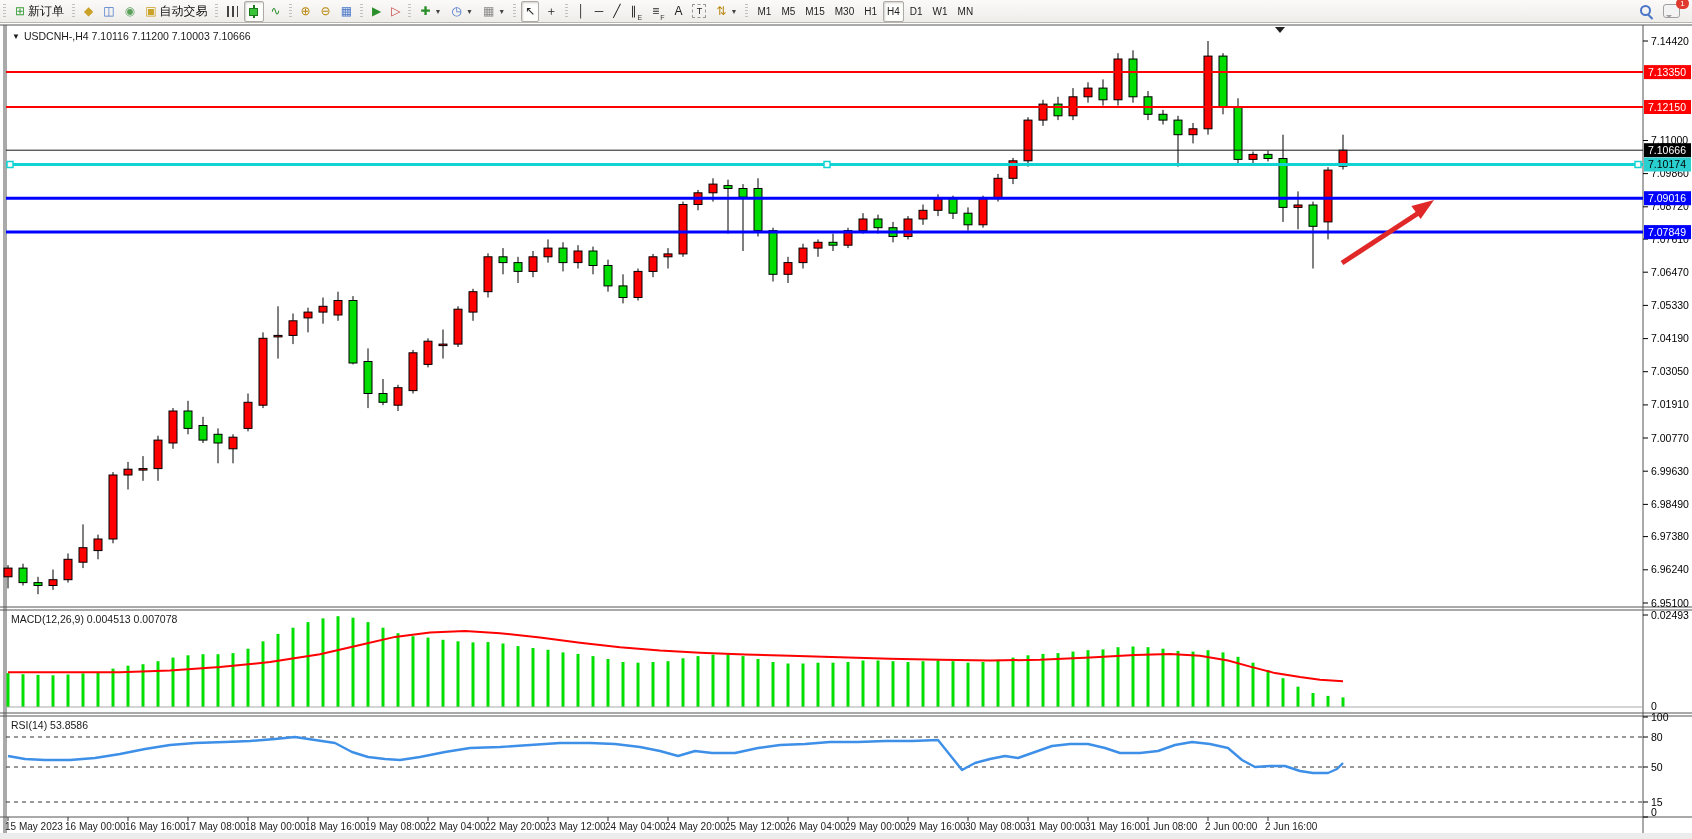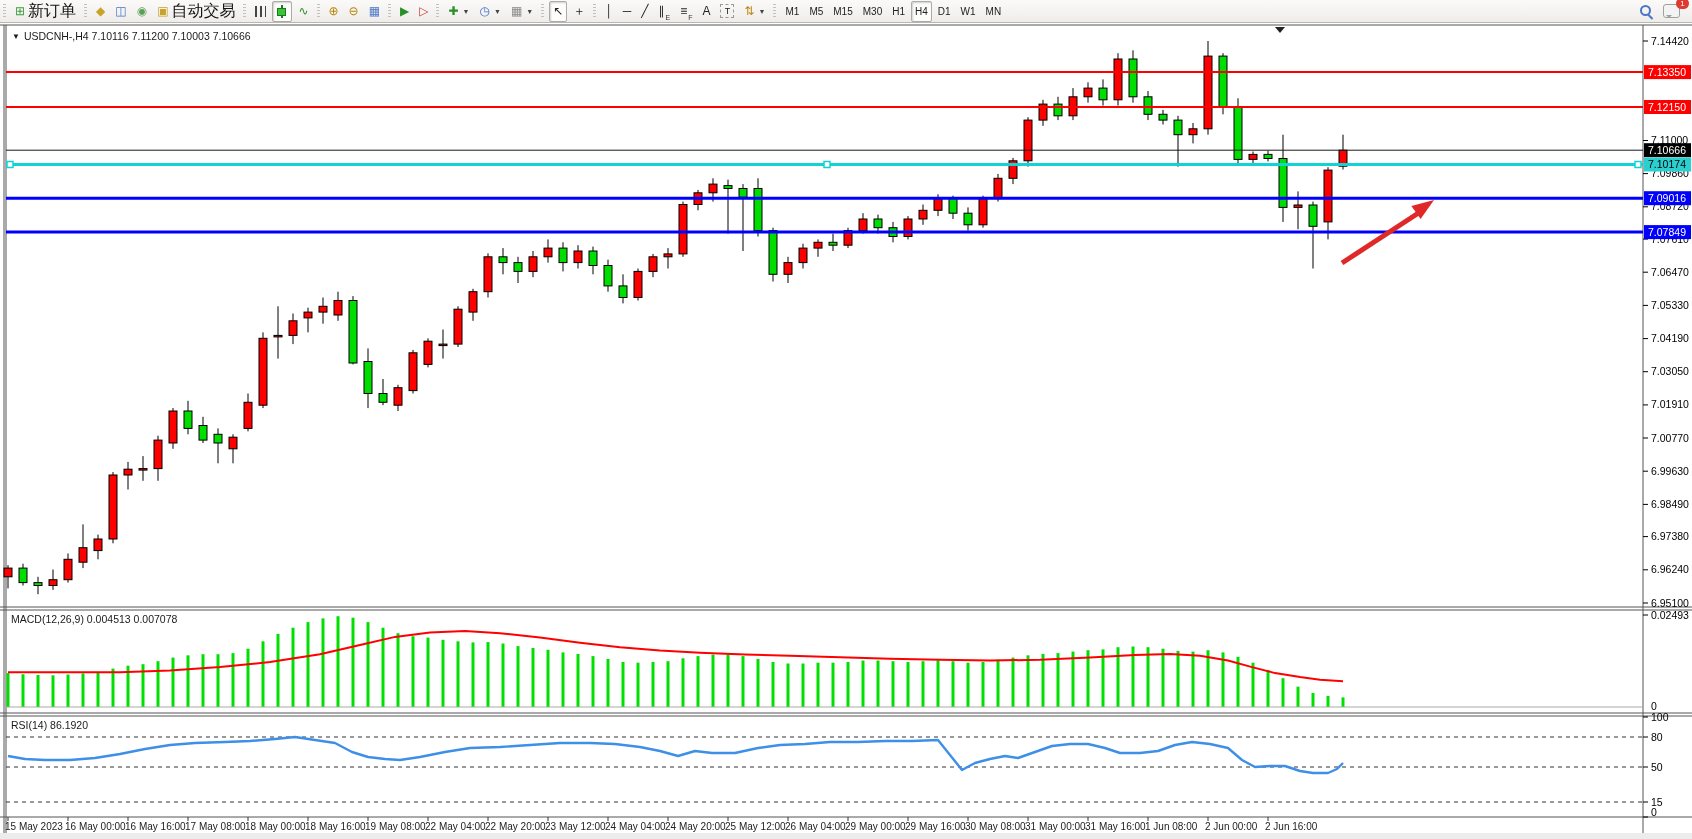--- a/index.html
+++ b/index.html
@@ -3,21 +3,21 @@
 <meta charset="utf-8">
 <style>
   html,body{margin:0;padding:0;background:#ececec;font-family:"Liberation Sans",sans-serif;}
   #app{position:relative;width:1692px;height:839px;background:#fff;overflow:hidden;}
   
   #toolbar{position:absolute;top:0;left:0;width:1692px;height:23px;background:linear-gradient(#fbfaf9,#efedea);border-bottom:1px solid #b9b6af;display:flex;align-items:center;box-sizing:border-box;z-index:5;}
   .grip{width:3px;height:15px;margin:0 4px 0 3px;background:repeating-linear-gradient(180deg,#c4c1ba 0 1px,transparent 1px 3px);}
   .tbtn{display:flex;align-items:center;gap:3px;height:19px;padding:0 3px;margin:0 1px;border:1px solid transparent;border-radius:2px;cursor:default;}
   .tbtn.pressed{background:#fdfdfc;border:1px solid #aeaba4;box-shadow:inset 1px 1px 2px rgba(0,0,0,.18);}
   .tbtn .glyph{font-size:12px;line-height:14px;}
-  .tbtn .lbl{font-size:16px;color:#111;white-space:nowrap;}
+  .tbtn .lbl{font-size:12px;color:#111;white-space:nowrap;}
   .tbtn .sub{font-size:7px;color:#333;margin-left:-2px;align-self:flex-end;}
   .tbtn .caret{font-size:7px;color:#444;margin-left:1px;}
   .tf .lbl{font-size:10px;color:#222;text-align:right;}
   .i-bars{width:11px;height:11px;background:repeating-linear-gradient(90deg,#444 0 2px,transparent 2px 5px);}
   .i-candle{position:relative;width:12px;height:13px;}
   .i-candle::before{content:"";position:absolute;left:5px;top:0;width:2px;height:13px;background:#1c7a1c;}
   .i-candle::after{content:"";position:absolute;left:1px;top:3px;width:7px;height:6px;background:#39c439;border:1px solid #1c7a1c;}
   .i-label{width:12px;height:12px;border:1px dashed #999;font-size:9px;line-height:12px;text-align:center;color:#222;}
   .i-mag{position:relative;width:14px;height:14px;}
   .i-mag::before{content:"";position:absolute;left:1px;top:1px;width:7px;height:7px;border:2px solid #4a76c8;border-radius:50%;}
@@ -584,15 +584,15 @@
         <line x1="1342" y1="263" x2="1420" y2="212" stroke="#e02828" stroke-width="5"></line>
         <polygon points="1434,200 1420.6,219.1 1411.4,205.9" fill="#e02828"></polygon>
       </g>
       <polygon points="1275,27 1285,27 1280,33" fill="#222"></polygon>
     </svg>
 
   <div class="ovl" id="chart-header">
     <span class="tri">▼</span><span>USDCNH-,H4  7.10116 7.11200 7.10003 7.10666</span>
   </div>
   <div class="ovl" id="macd-label">MACD(12,26,9) 0.004513 0.007078</div>
-  <div class="ovl" id="rsi-label">RSI(14) 86.1920</div>
+  <div class="ovl" id="rsi-label">RSI(14) 53.8586</div>
 
 </div>
 
 </body></html>

